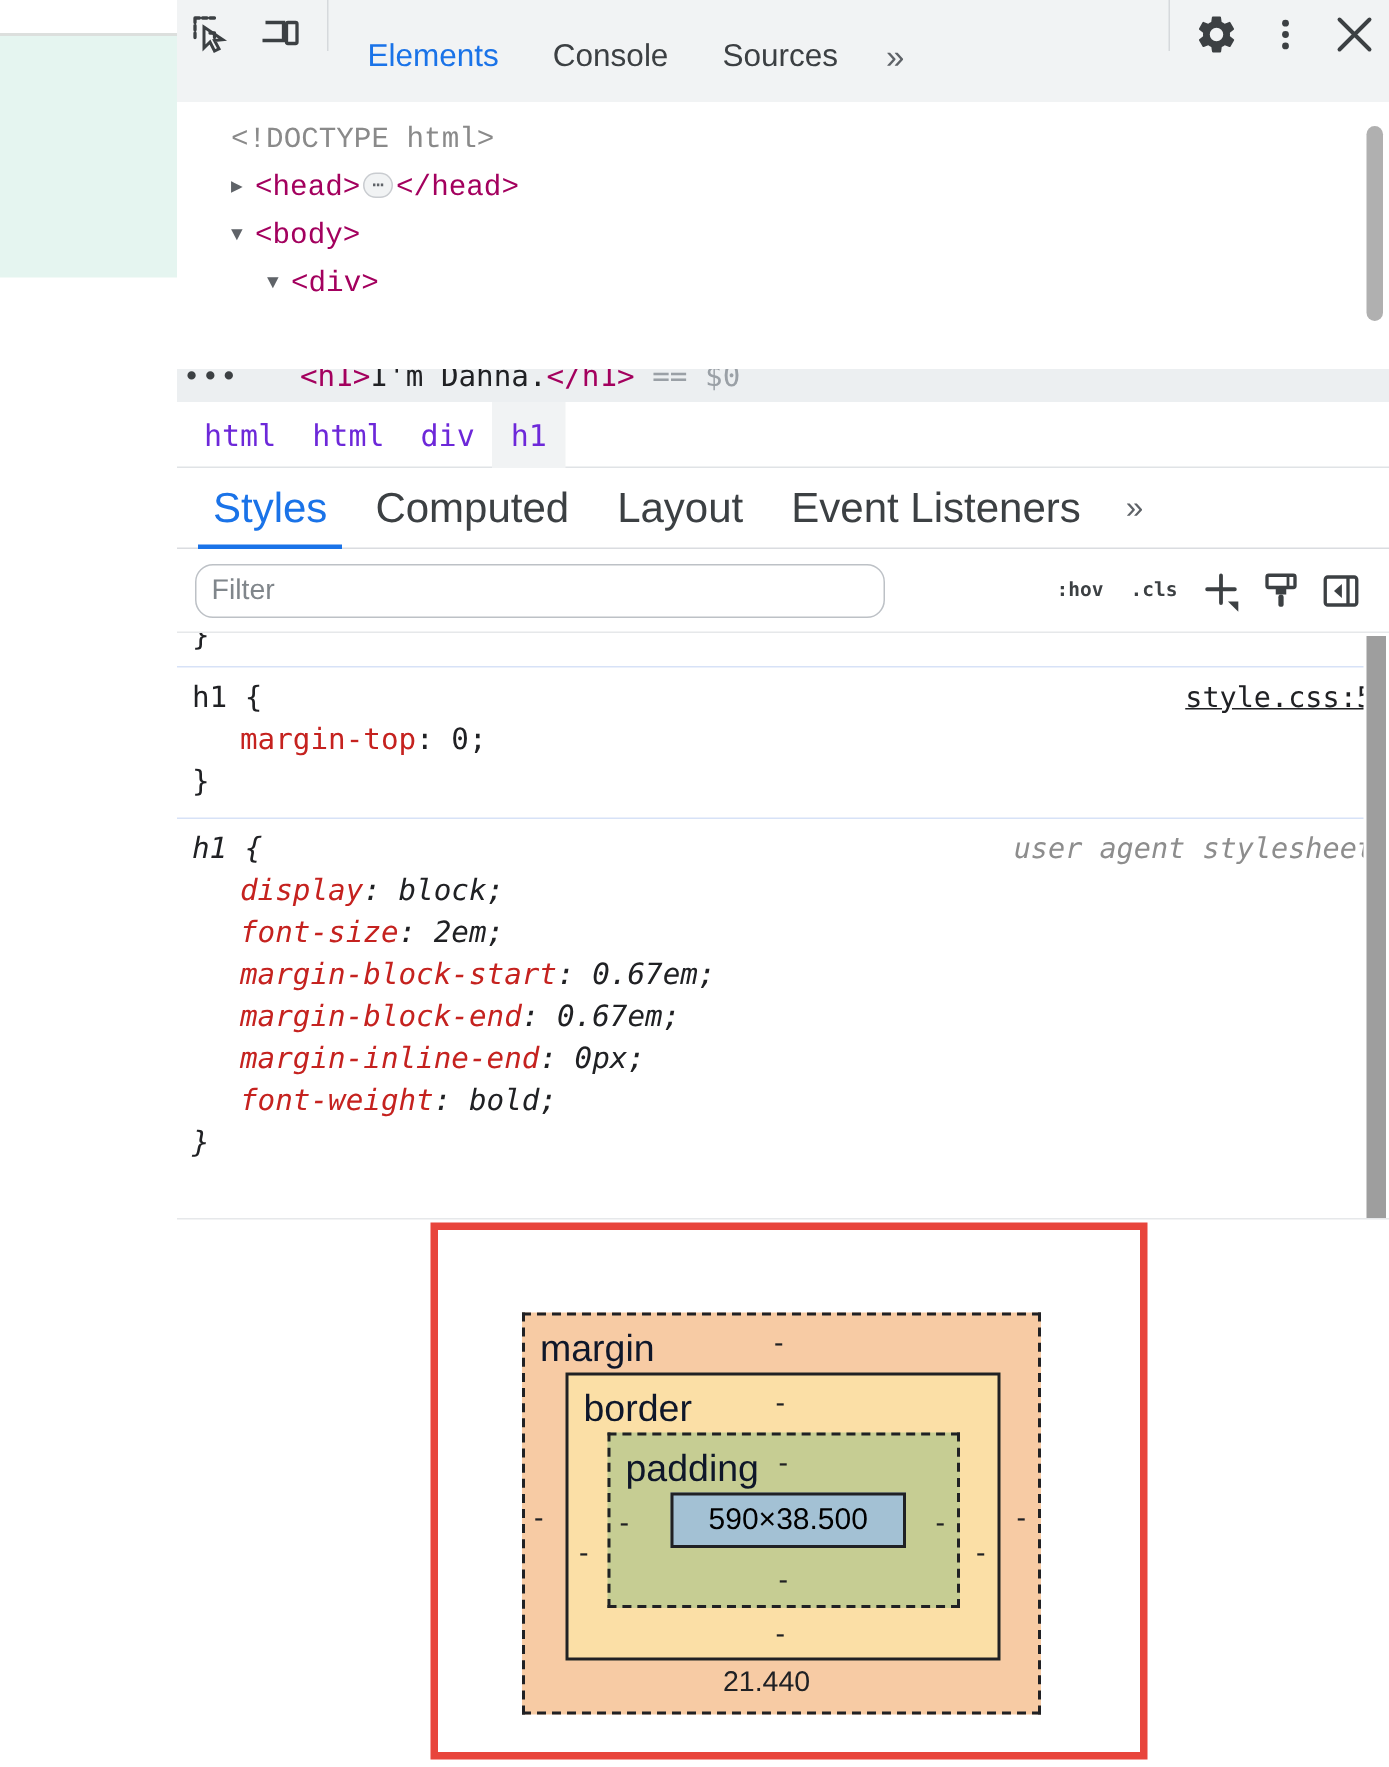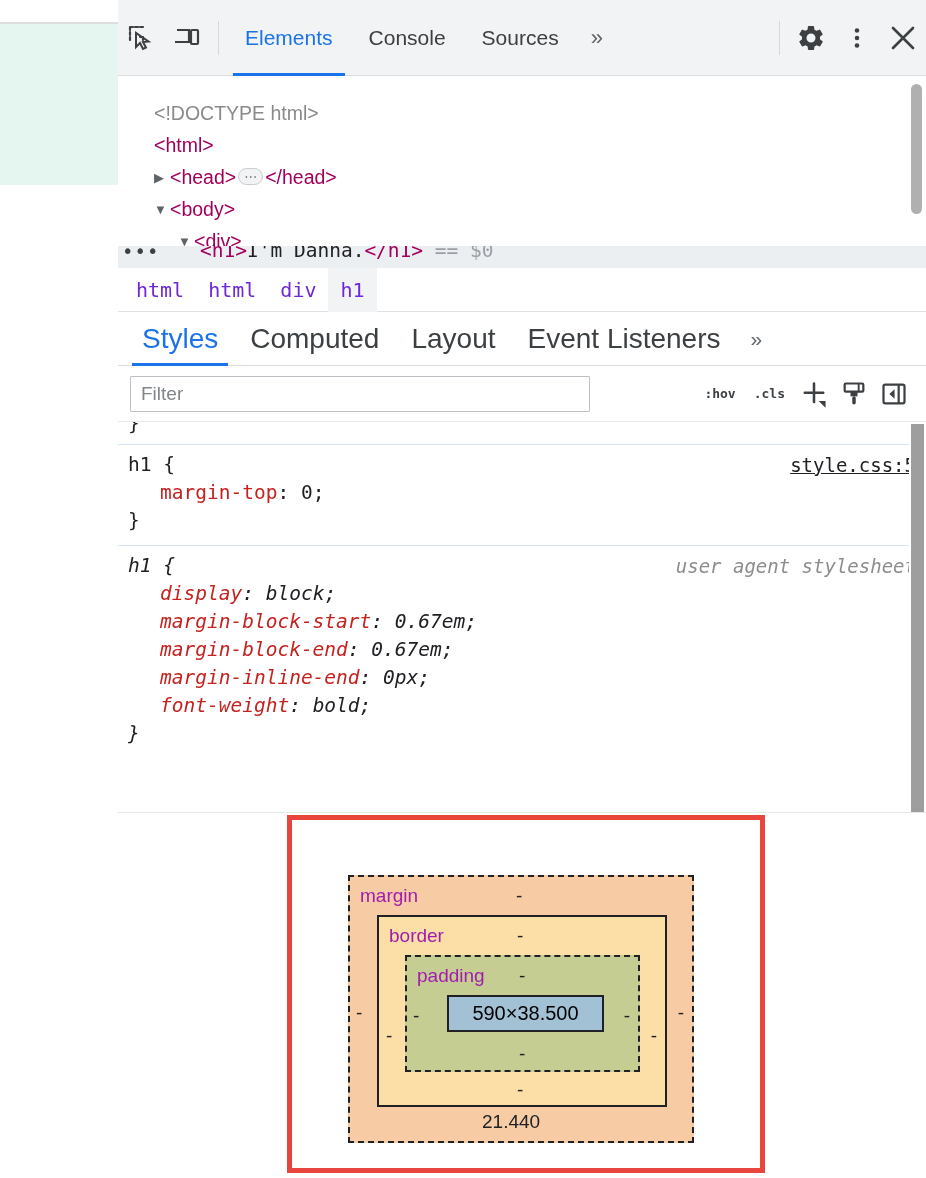--- a/index.html
+++ b/index.html
@@ -16,21 +16,21 @@
   .page-strip { position: absolute; left: 0; top: 0; width: 118px; height: 1178px; background: #ffffff; }
   .page-hero { position: absolute; left: 0; top: 24px; width: 118px; height: 161px; background: #e5f5f0; }
   .page-topline { position: absolute; left: 0; top: 22px; width: 118px; height: 2px; background: #dcdfdd; }
 
   
   .devtools { position: absolute; left: 118px; top: 0; width: 808px; height: 1178px; background: #ffffff; }
 
   
   .dt-toolbar {
     position: absolute; left: 0; top: 0; width: 808px; height: 76px;
-    background: #f1f3f4; display: flex; align-items: center;
+    background: #f1f3f4; display: flex; align-items: flex-start;
     border-bottom: 1px solid #dadce0;
   }
   .tb-icon {
     width: 46px; height: 46px; display: flex; align-items: center; justify-content: center;
     color: #3c4043; flex: none;
   }
   .tb-sep { width: 1px; height: 34px; background: #d6d9dc; margin: 0 8px; flex: none; }
   .tb-tabs { display: flex; align-items: stretch; height: 76px; }
   .tb-tab {
     display: flex; align-items: center; padding: 0 18px; height: 76px;
@@ -38,23 +38,23 @@
   }
   .tb-tab.active { color: #1a73e8; }
   .tb-tab.active::after {
     content: ""; position: absolute; left: 6px; right: 6px; bottom: 0; height: 3px; background: #1a73e8;
   }
   .tb-more { display: flex; align-items: center; padding: 0 14px; height: 76px; font-size: 22px; color: #5f6368; }
   .tb-spacer { flex: 1; }
 
   
   .dom-tree {
-    position: absolute; left: 0; top: 88px; width: 808px; height: 170px;
+    position: absolute; left: 0; top: 68px; width: 808px; height: 170px;
     background: #ffffff; overflow: hidden;
-    font-family: Liberation Sans, sans-serif; font-size: 19.5px;
+    font-family: Liberation Mono, monospace; font-size: 19.5px;
     padding: 9px 0 0 14px; color: #c5221f;
   }
   .dom-line { height: 32px; line-height: 32px; white-space: nowrap; }
   .tag { color: #a3005e; }
   .doctype { color: #8a8a8a; }
   .arrow { display: inline-block; width: 16px; color: #5f6368; font-size: 13px; vertical-align: 2px; }
   .ellipsis-pill {
     display: inline-block; background: #f1f3f4; border: 1px solid #c9ccd0; border-radius: 9px;
     padding: 0 5px; font-size: 13px; line-height: 15px; color: #5f6368; vertical-align: 3px; margin: 0 2px;
   }
@@ -103,21 +103,21 @@
   }
   .st-more { display: flex; align-items: center; padding: 0 14px; height: 54px; font-size: 21px; color: #5f6368; }
 
   
   .filter-bar {
     position: absolute; left: 0; top: 366px; width: 808px; height: 56px;
     background: #ffffff; display: flex; align-items: center; padding: 0 12px;
     border-bottom: 1px solid #e6e8ea;
   }
   .filter-input {
-    width: 460px; height: 36px; border: 1px solid #bdc1c6; border-radius: 1px;
+    width: 460px; height: 36px; border: 1px solid #bdc1c6; border-radius: 12px;
     background: #ffffff; font-size: 19px; color: #3c4043; padding: 0 10px;
     font-family: "Liberation Sans", sans-serif;
   }
   .filter-input::placeholder { color: #80868b; }
   .fb-spacer { flex: 1; }
   .fb-text {
     font-family: "DejaVu Sans Mono", monospace; font-size: 13px; font-weight: bold;
     color: #3c4043; padding: 0 9px;
   }
   .fb-icon { width: 40px; height: 40px; display: flex; align-items: center; justify-content: center; color: #3c4043; }
@@ -170,21 +170,21 @@
   .bm-padding {
     position: absolute; left: 26px; top: 38px; width: 235px; height: 117px;
     background: #c6cd93; border: 2px dashed #202124;
   }
   .bm-content {
     position: absolute; left: 40px; top: 38px; width: 157px; height: 37px;
     background: #a3c1d4; border: 2px solid #202124;
     display: flex; align-items: center; justify-content: center;
   }
   .bm-label {
-    position: absolute; font-size: 19px; color: #a21caf;
+    position: absolute; font-size: 25px; color: #0f172a;
     font-family: "Liberation Sans", sans-serif;
   }
   .bm-label.margin-lbl { left: 10px; top: 8px; }
   .bm-label.border-lbl { left: 10px; top: 8px; }
   .bm-label.padding-lbl { left: 10px; top: 8px; }
   .bm-val {
     position: absolute; font-size: 19px; color: #202124;
     font-family: "Liberation Sans", sans-serif;
   }
   .bm-content-text { font-size: 20px; color: #000000; font-family: Liberation Sans, sans-serif; }
@@ -246,23 +246,20 @@
       <div class="tb-icon">
         <svg width="30" height="30" viewBox="0 0 24 24">
           <path d="M4 4 L20 20 M20 4 L4 20" stroke="#3c4043" stroke-width="2.1" stroke-linecap="round"></path>
         </svg>
       </div>
     </div>
 
     <div class="dom-tree">
       <div class="dom-line">
         <span style="padding-left:22px" class="doctype">&lt;!DOCTYPE html&gt;</span>
-      </div>
-      <div class="dom-line">
-        <span style="padding-left:22px" class="tag">&lt;html&gt;</span>
       </div>
       <div class="dom-line">
         <span style="padding-left:22px">
           <span class="arrow">▶</span><span class="tag">&lt;head&gt;</span><span class="ellipsis-pill">⋯</span><span class="tag">&lt;/head&gt;</span>
         </span>
       </div>
       <div class="dom-line">
         <span style="padding-left:22px">
           <span class="arrow">▼</span><span class="tag">&lt;body&gt;</span>
         </span>
@@ -353,20 +350,23 @@
 
       <div class="rule-block ua">
         <div class="rule-head">
           <span class="sel">h1 {</span>
           <span class="rule-origin ua-origin">user agent stylesheet</span>
         </div>
         <div class="decl">
           <span class="prop">display</span><span class="val">: </span><span class="val">block</span><span class="val">;</span>
         </div>
         <div class="decl">
+          <span class="prop">font-size</span><span class="val">: </span><span class="val">2em</span><span class="val">;</span>
+        </div>
+        <div class="decl">
           <span class="prop">margin-block-start</span><span class="val">: </span><span class="val">0.67em</span><span class="val">;</span>
         </div>
         <div class="decl">
           <span class="prop">margin-block-end</span><span class="val">: </span><span class="val">0.67em</span><span class="val">;</span>
         </div>
         <div class="decl">
           <span class="prop">margin-inline-end</span><span class="val">: </span><span class="val">0px</span><span class="val">;</span>
         </div>
         <div class="decl">
           <span class="prop">font-weight</span><span class="val">: </span><span class="val">bold</span><span class="val">;</span>

